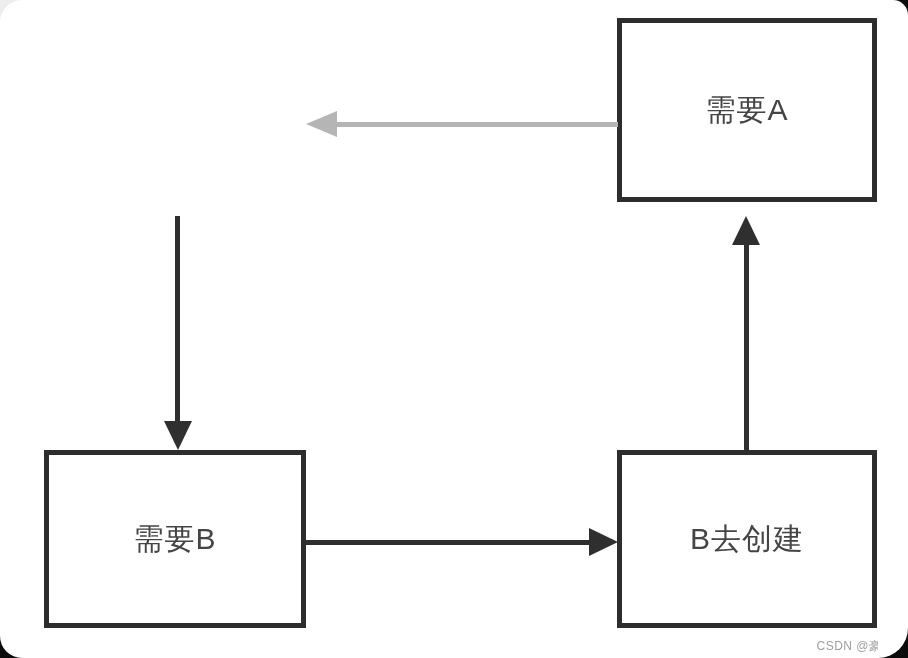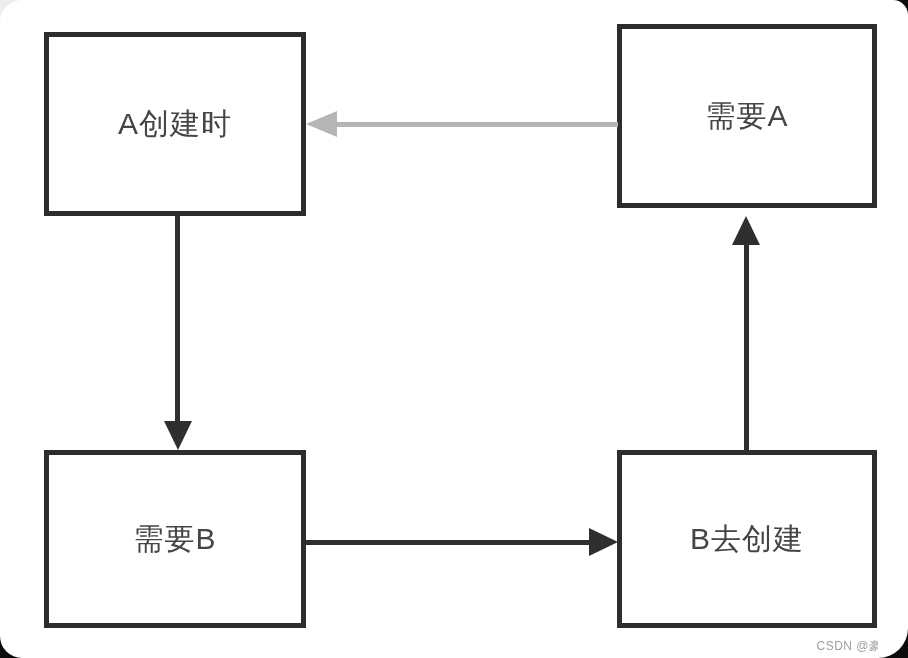--- a/index.html
+++ b/index.html
@@ -26,21 +26,21 @@
     align-items: center;
     justify-content: center;
   }
   .node-label {
     font-size: 30px;
     letter-spacing: 1px;
     color: var(--node-text, #454545);
     white-space: nowrap;
   }
   .node-a-create { left: 44px;  top: 32px;  width: 262px; height: 184px; }
-  .node-need-a   { left: 617px; top: 24px;  width: 260px; height: 184px; }
+  .node-need-a   { left: 617px; top: 18px;  width: 260px; height: 184px; }
   .node-need-b   { left: 44px;  top: 450px; width: 262px; height: 178px; }
   .node-b-create { left: 617px; top: 450px; width: 260px; height: 178px; }
 
   
   .edge-line, .edge-head {
     position: absolute;
     pointer-events: none;
   }
   .edge-line { background: var(--arrow-dark, #2f2f2f); }
   .edge-head { width: 0; height: 0; background: transparent; }
@@ -106,23 +106,20 @@
   .corner-bl { left: 0; bottom: 0; width: 22px; height: 22px; background: #0c0c0c; }
   .corner-bl::after { border-bottom-left-radius: 100%; }
   .corner-br { right: 0; bottom: 0; width: 30px; height: 30px; background: #0c0c0c; }
   .corner-br::after { border-bottom-right-radius: 100%; }
 </style>
 </head>
 <body>
 
 <div class="canvas">
 
-  <div class="node node-a-create">
-    <span class="node-label">A创建时</span>
-  </div>
 
   <div class="node node-need-a">
     <span class="node-label">需要A</span>
   </div>
 
   <div class="node node-b-create">
     <span class="node-label">B去创建</span>
   </div>
 
   <div class="node node-need-b">

